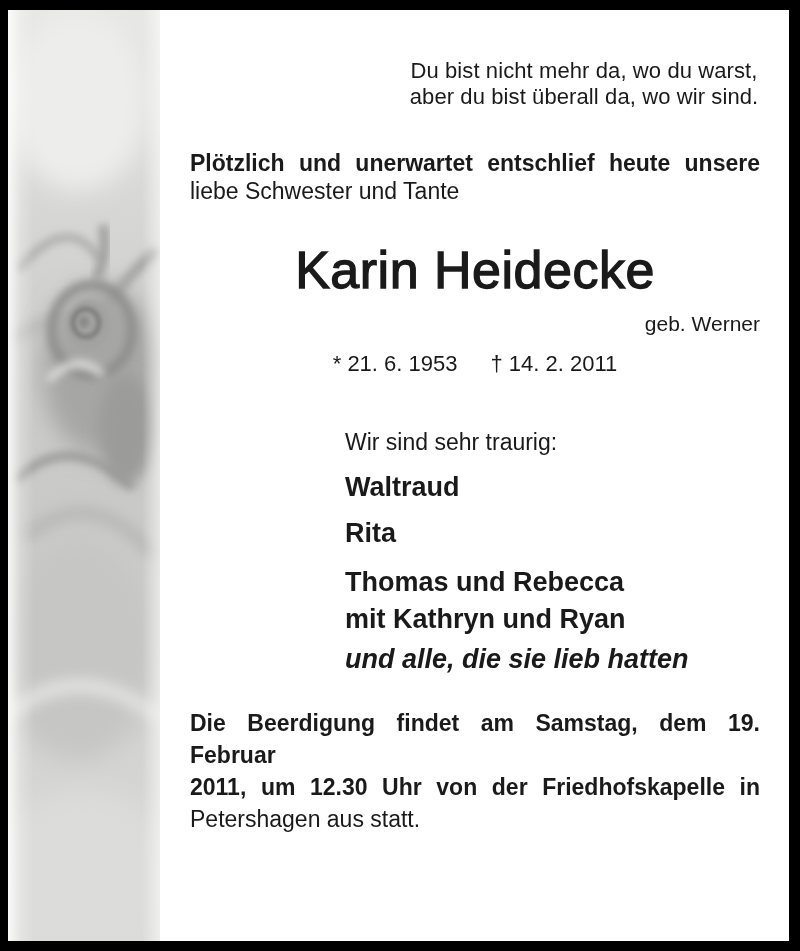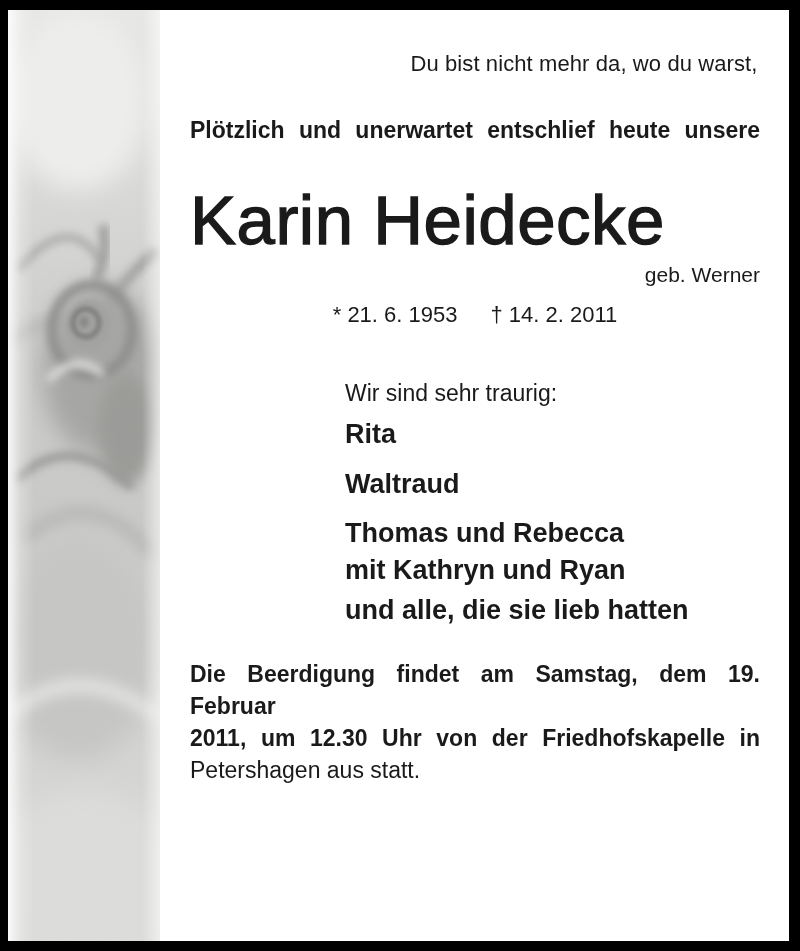--- a/index.html
+++ b/index.html
@@ -30,21 +30,21 @@
     left: 0;
     top: 0;
     width: 152px;
     height: 931px;
     overflow: hidden;
   }
   .rose-strip svg { display: block; }
   .content {
     position: absolute;
     left: 152px;
-    top: 4px;
+    top: 11px;
     width: 629px;
     height: 931px;
     box-sizing: border-box;
     padding: 0 29px 0 30px;
   }
   .quote {
     margin: 37px 0 0 auto;
     width: 352px;
     text-align: center;
     font-size: 22px;
@@ -55,23 +55,24 @@
     margin-top: 39px;
     font-size: 23px;
     line-height: 28px;
   }
   .jline {
     text-align: justify;
     text-align-last: justify;
     font-weight: bold;
   }
   .deceased-name {
-    margin-top: 38px;
-    font-size: 69px;
+    margin-top: 26px;
+    font-size: 52px;
     line-height: 78px;
+    text-align: center;
     font-weight: 400;
     letter-spacing: 0.5px;
     -webkit-text-stroke: 1.3px #1a1a1a;
     white-space: nowrap;
   }
   .maiden {
     margin-top: 3px;
     text-align: right;
     font-size: 21px;
     line-height: 24px;
@@ -93,21 +94,21 @@
     line-height: 28px;
   }
   .mourner-group {
     font-weight: 700;
     font-size: 27px;
     line-height: 37px;
   }
   .mg-1 { margin-top: 13px; }
   .mg-2 { margin-top: 9px; }
   .mg-3 { margin-top: 12px; }
-  .mg-4 { margin-top: 3px; }
+  .mg-4 { margin-top: 3px; font-style: italic; }
   .address {
     margin-top: 43px;
     font-size: 23px;
     line-height: 28px;
   }
   .funeral {
     margin-top: 29px;
     font-size: 23px;
     line-height: 32px;
   }
@@ -181,44 +182,46 @@
 
         <rect x="0" y="0" width="26" height="931" fill="url(#edgeL)"></rect>
         <rect x="134" y="0" width="18" height="931" fill="url(#edgeR)"></rect>
       </svg>
     </div>
 
     <div class="content">
 
       <div class="quote">
         <div>Du bist nicht mehr da, wo du warst,</div>
+        <div>aber du bist überall da, wo wir sind.</div>
       </div>
 
       <div class="intro">
         <div class="jline">Plötzlich und unerwartet entschlief heute unsere</div>
+        <div>liebe Schwester und Tante</div>
       </div>
 
       <div class="deceased-name">Karin Heidecke</div>
 
       <div class="maiden">geb. Werner</div>
 
       <div class="dates">
         <span>* 21. 6. 1953</span>
         <span>† 14. 2. 2011</span>
       </div>
 
       <div class="mourning">
         <div class="mourning-intro">Wir sind sehr traurig:</div>
 
+        <div class="mourner-group mg-1">
+          <div>Waltraud</div>
+        </div>
+
         <div class="mourner-group mg-2">
           <div>Rita</div>
-        </div>
-
-        <div class="mourner-group mg-1">
-          <div>Waltraud</div>
         </div>
 
         <div class="mourner-group mg-3">
           <div>Thomas und Rebecca</div>
           <div>mit Kathryn und Ryan</div>
         </div>
 
         <div class="mourner-group mg-4">
           <div>und alle, die sie lieb hatten</div>
         </div>

